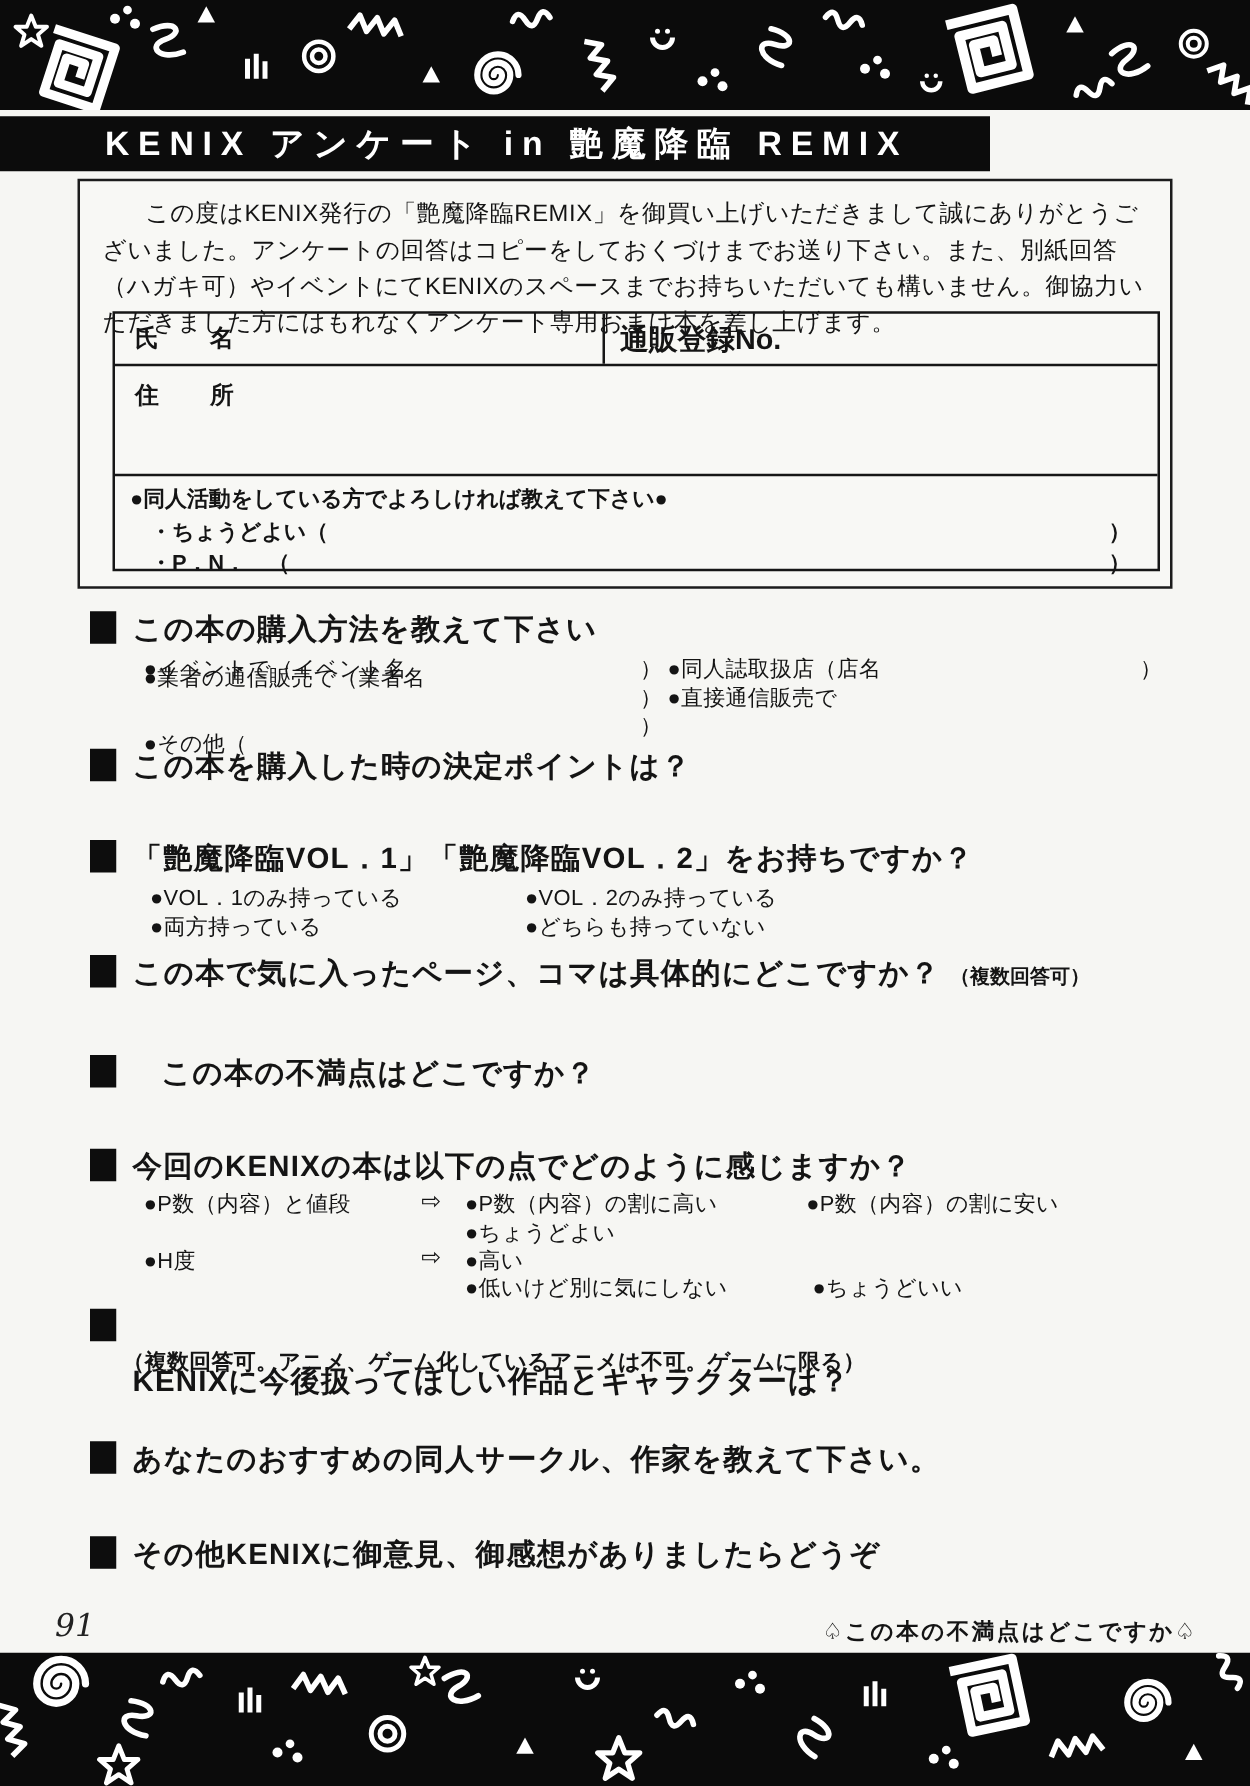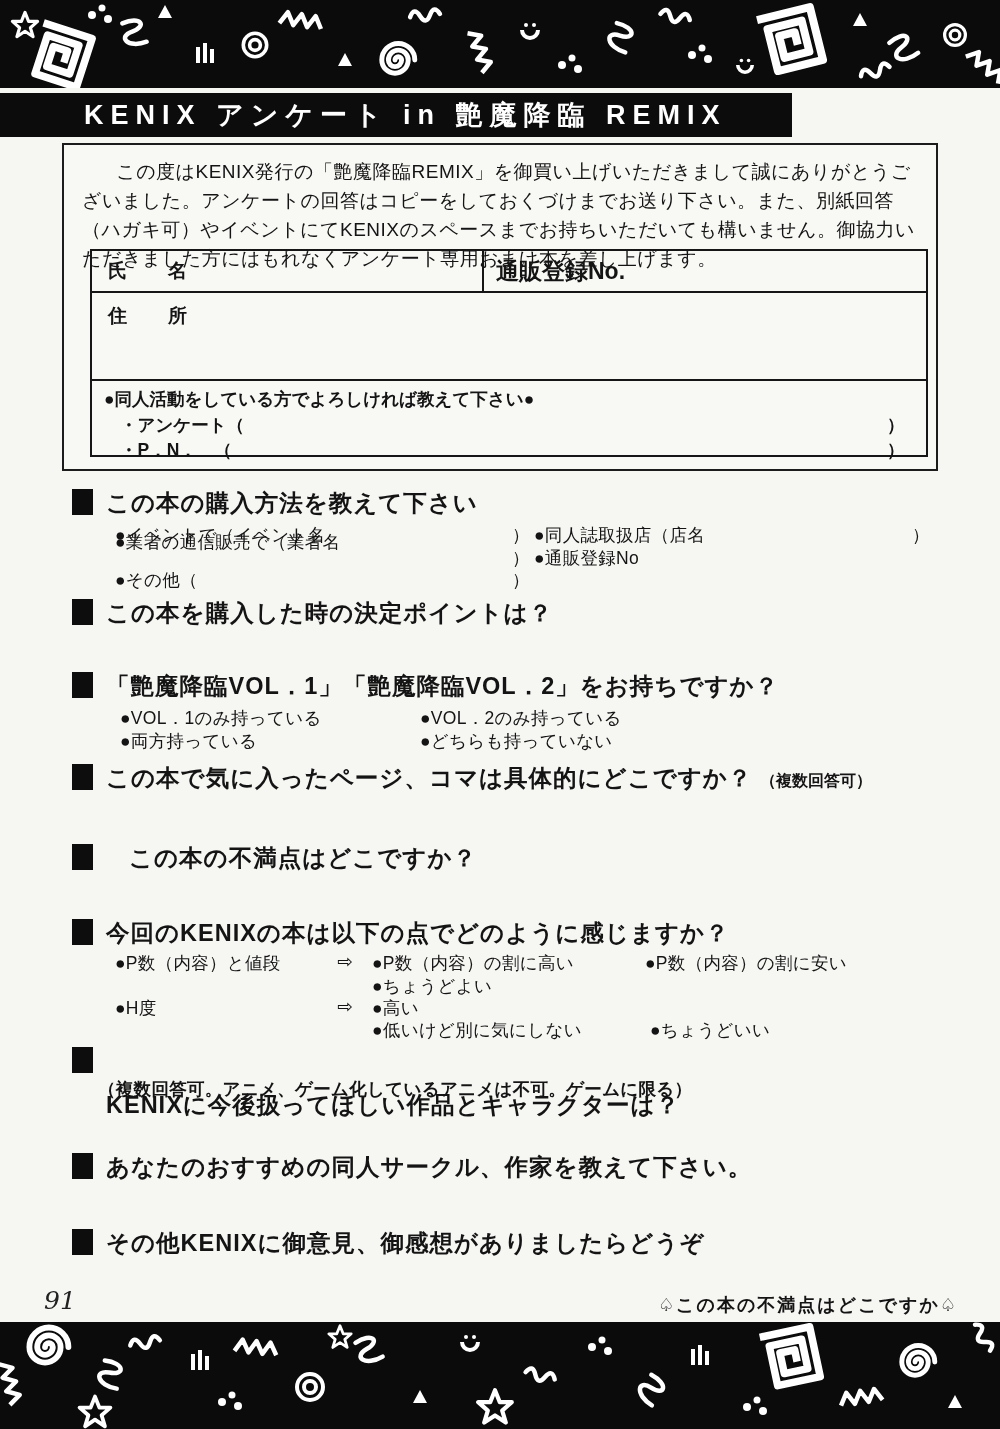--- a/index.html
+++ b/index.html
@@ -151,38 +151,38 @@
         </div>
         <div class="ft-cell-mail">
           <span class="ft-label-sm">通販登録No.</span>
         </div>
       </div>
       <div class="ft-row2">
         <span class="ft-label" style="display:inline-block;margin-top:10px;">住　　所</span>
       </div>
       <div class="ft-row3">
         <div class="doujin-prompt">●同人活動をしている方でよろしければ教えて下さい●</div>
-        <div class="circle-line">・アンケート（</div>
+        <div class="circle-line">・ちょうどよい（</div>
         <div class="close-paren-1">）</div>
         <div class="pn-line">・P．N．　（</div>
         <div class="close-paren-2">）</div>
       </div>
     </div>
   </div>
 
   <div class="q-sq" style="left:72px;top:489px;"></div>
   <div class="q-title" style="left:106px;top:487px;">この本の購入方法を教えて下さい</div>
   <div class="opt" style="left:115px;top:523px;">●イベントで（イベント名</div>
   <div class="opt" style="left:512px;top:523px;">）</div>
   <div class="opt" style="left:534px;top:523px;">●同人誌取扱店（店名</div>
   <div class="opt" style="left:912px;top:523px;">）</div>
   <div class="opt" style="left:115px;top:530px;">●業者の通信販売で（業者名</div>
   <div class="opt" style="left:512px;top:546px;">）</div>
-  <div class="opt" style="left:534px;top:546px;">●通販登録No</div>
-  <div class="opt" style="left:115px;top:568px;text-align:right;">●その他（</div>
+  <div class="opt" style="left:534px;top:546px;">●直接通信販売で</div>
+  <div class="opt" style="left:115px;top:583px;text-align:right;">●その他（</div>
   <div class="opt" style="left:512px;top:568px;">）</div>
 
   <div class="q-sq" style="left:72px;top:599px;"></div>
   <div class="q-title" style="left:106px;top:597px;">この本を購入した時の決定ポイントは？</div>
 
   <div class="q-sq" style="left:72px;top:672px;"></div>
   <div class="q-title" style="left:106px;top:670px;">「艶魔降臨VOL．1」「艶魔降臨VOL．2」をお持ちですか？</div>
   <div class="opt" style="left:120px;top:706px;">●VOL．1のみ持っている</div>
   <div class="opt" style="left:420px;top:706px;">●VOL．2のみ持っている</div>
   <div class="opt" style="left:120px;top:729px;">●両方持っている</div>

